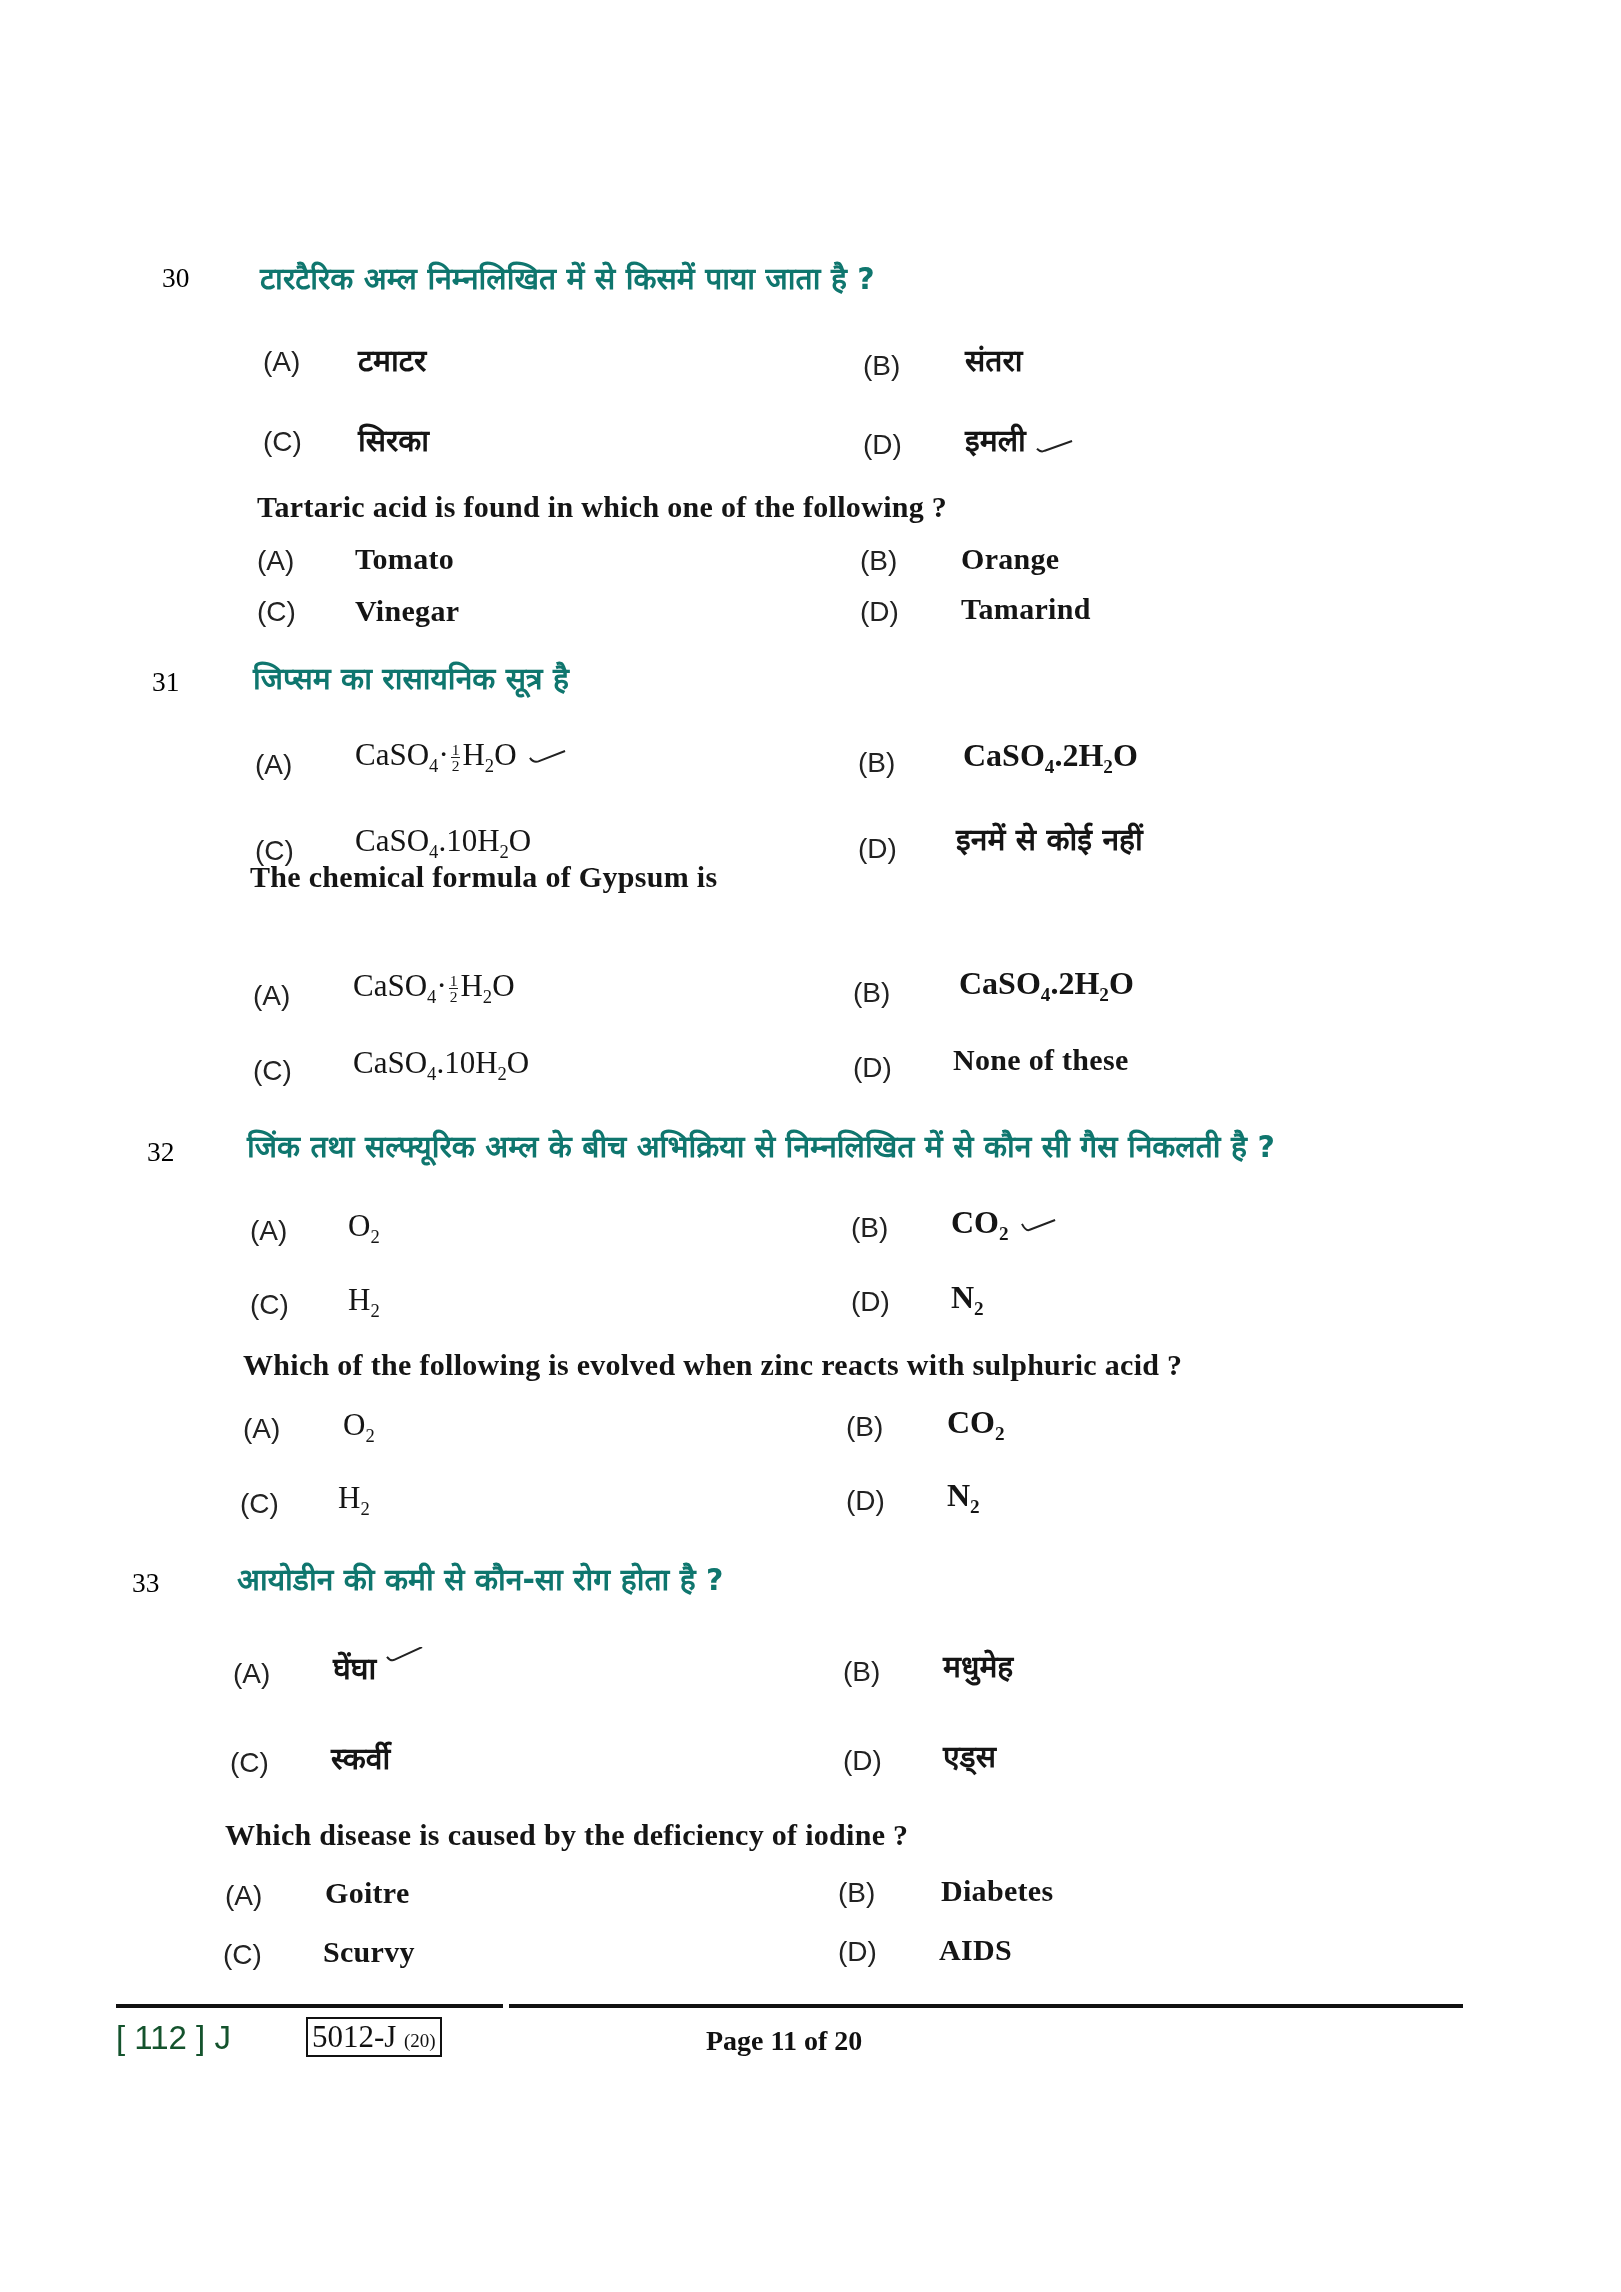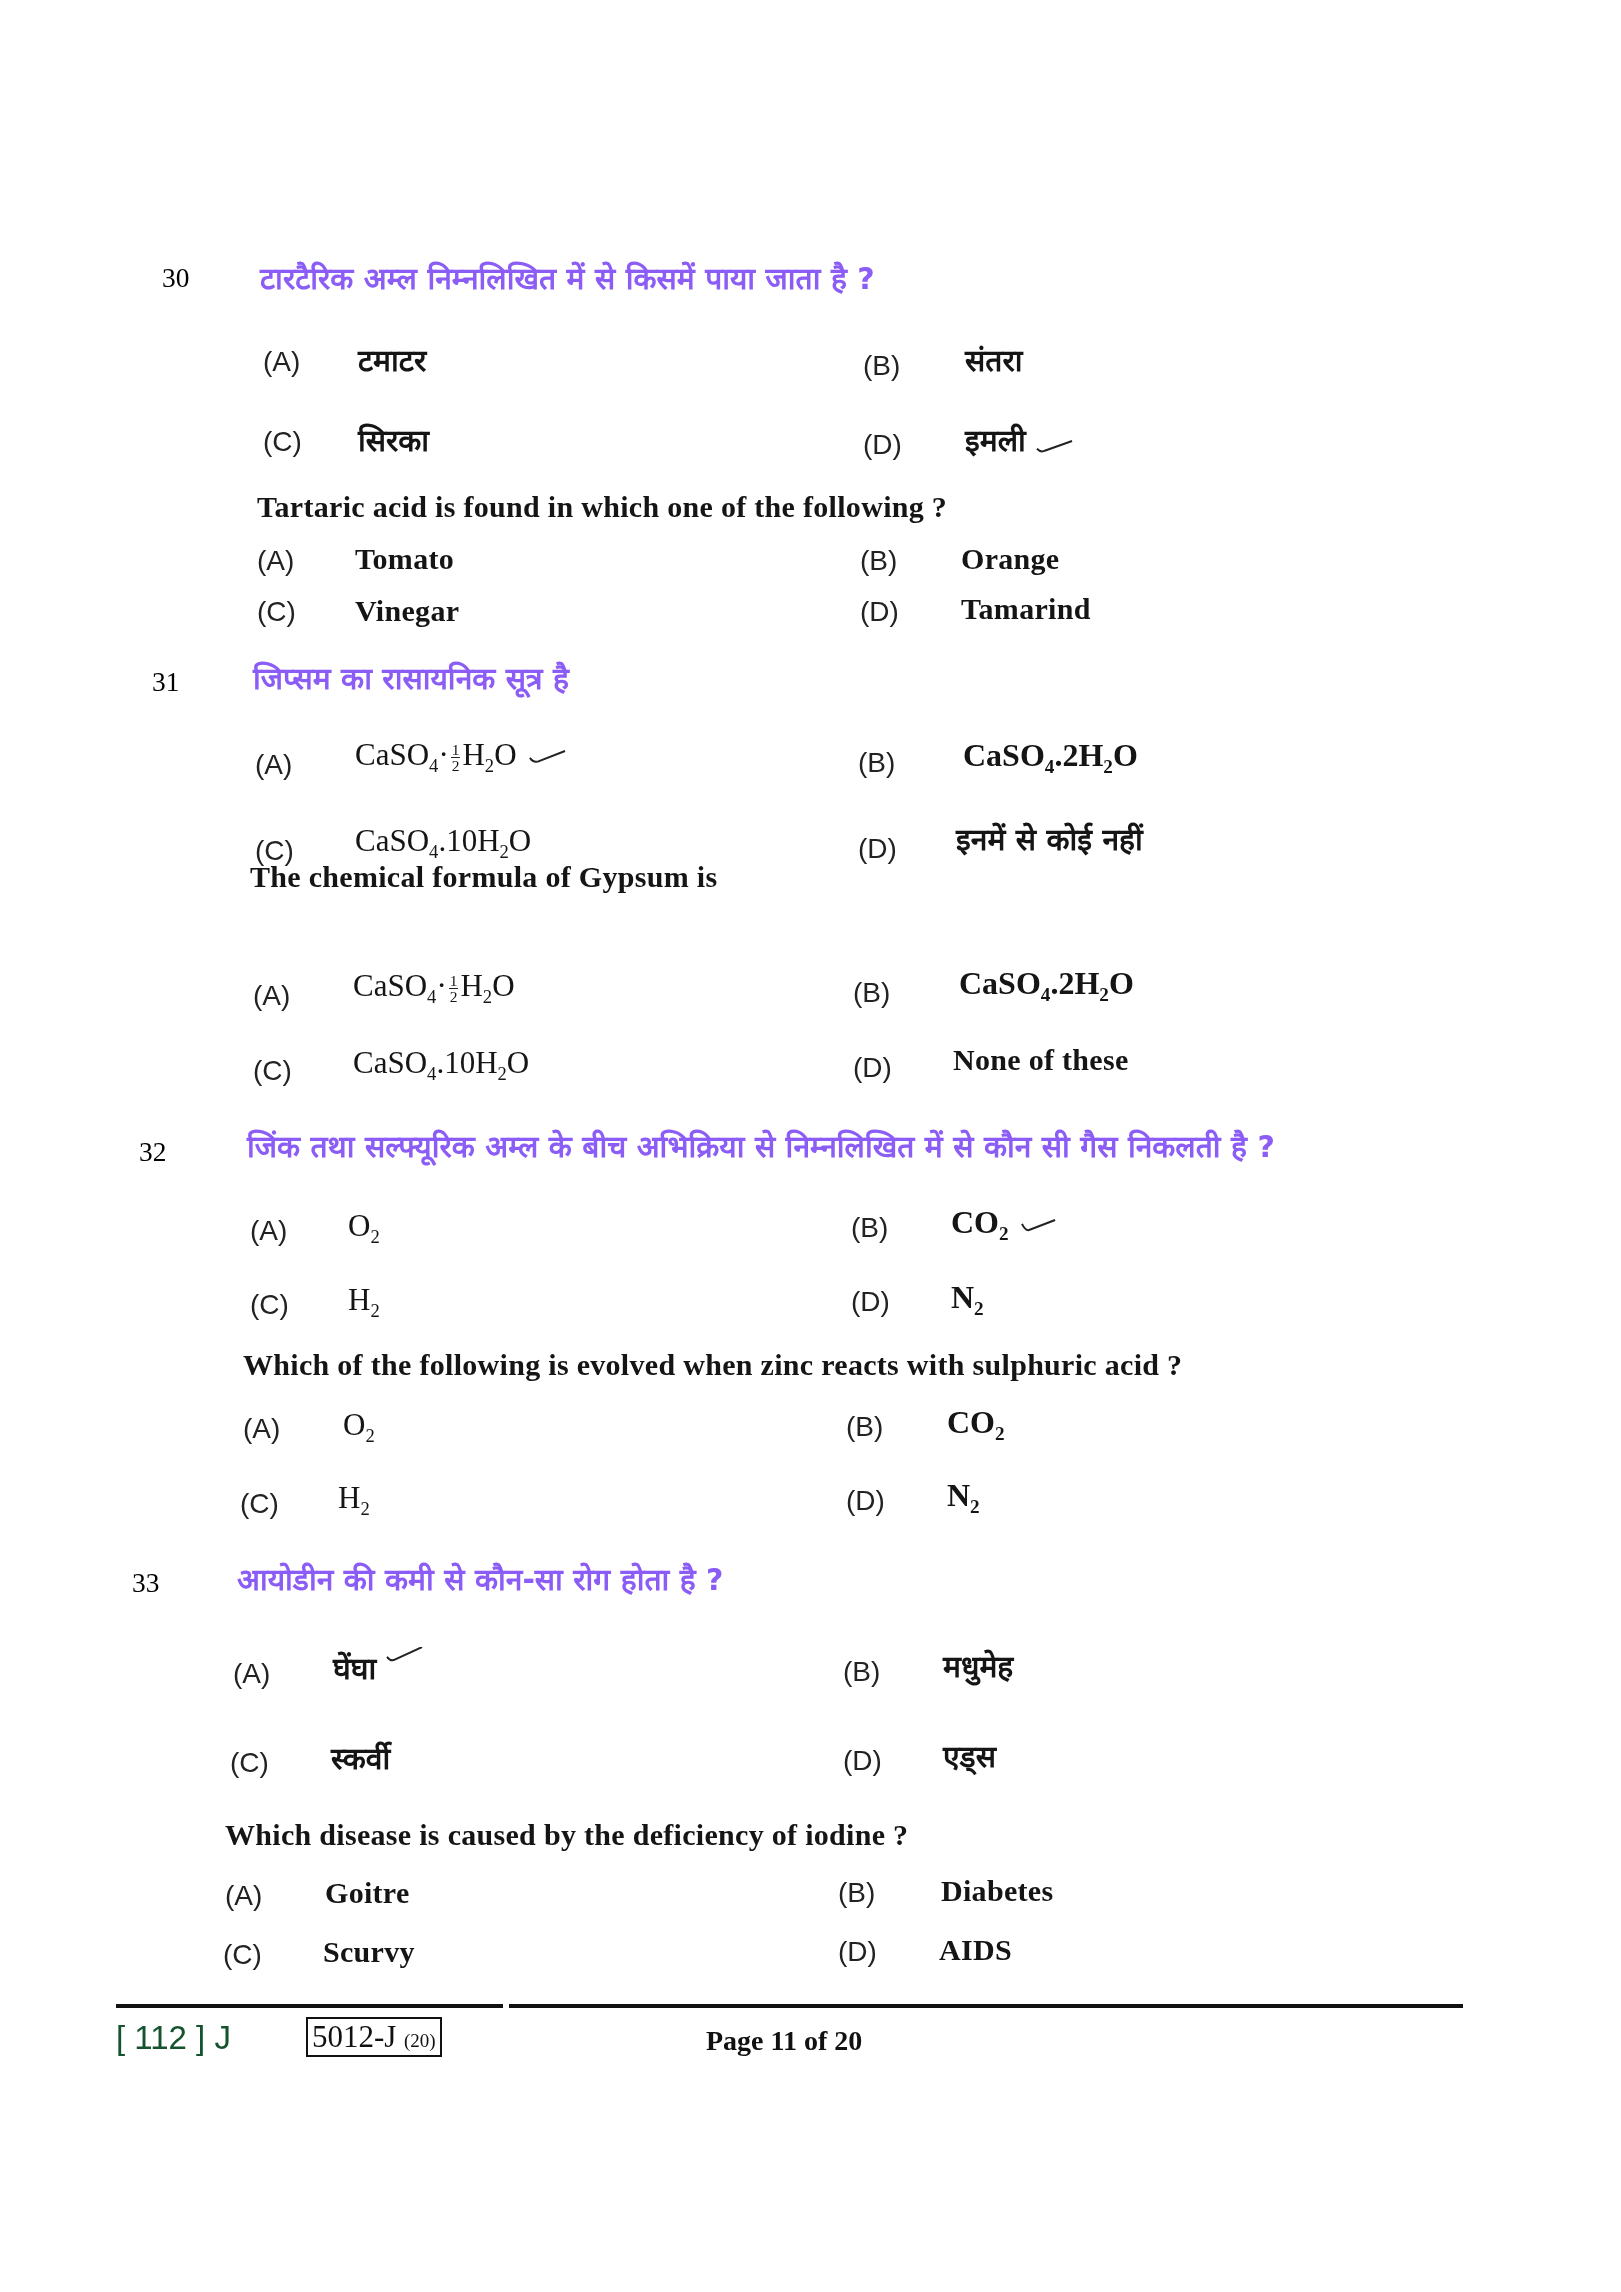--- a/index.html
+++ b/index.html
@@ -1,20 +1,20 @@
 <!DOCTYPE html>
 <html><head>
 <meta charset="utf-8">
 <style>
   html, body { margin:0; padding:0; background:#ffffff; }
   body { width:1621px; height:2293px; position:relative; overflow:hidden;
          font-family:"DejaVu Serif","Liberation Serif",serif; color:#111; }
   .abs { position:absolute; white-space:nowrap; }
   .qnum { font-size:27.4px; color:#000000; font-family:"Liberation Serif",serif; }
-  .hi { font-size:30px; font-weight:bold; font-family:"DejaVu Sans",sans-serif; color:#8b5cf6; }
+  .hi { font-size:30px; font-weight:bold; font-family:"DejaVu Sans",sans-serif; color:#0f766e; }
   .en { font-size:30px; font-weight:bold; font-family:"Liberation Serif",serif; color:#151515; letter-spacing:0.3px; }
   .lbl { font-size:28px; font-family:"Liberation Sans",sans-serif; color:#222; }
   .val { font-size:31px; font-family:"Liberation Serif",serif; color:#151515; }
   .valb { font-size:32px; font-weight:bold; font-family:"Liberation Serif",serif; color:#151515; }
   .hival { font-size:30px; font-weight:bold; font-family:"DejaVu Sans",sans-serif; color:#151515; }
   sub { font-size:0.6em; vertical-align:-0.35em; line-height:0; }
   .frac { display:inline-block; vertical-align:middle; text-align:center; font-size:0.5em; line-height:1; margin:0 2px; }
   .frac span { display:block; }
   .frac .n { border-bottom:1.5px solid #222; padding:0 1px; }
   .tick { display:inline-block; width:39px; height:15.7px; margin-left:3.9px; vertical-align:middle; }
@@ -92,21 +92,21 @@
   </div>
   <div class="abs lbl" style="left:253px;top:1055px;">(C)</div>
   <div class="abs val" style="left:353px;top:1045px;">
     <span>CaSO</span><sub>4</sub><span>.10H</span><sub>2</sub><span>O</span>
   </div>
   <div class="abs lbl" style="left:853px;top:1052px;">(D)</div>
   <div class="abs en" style="left:953px;top:1043px;">None of these</div>
 </div>
 
 <div>
-  <div class="abs qnum" style="left:139px;top:1137px;">32</div>
+  <div class="abs qnum" style="left:147px;top:1137px;">32</div>
   <div class="abs hi" style="left:247px;top:1125px;">जिंक तथा सल्फ्यूरिक अम्ल के बीच अभिक्रिया से निम्नलिखित में से कौन सी गैस निकलती है ?</div>
 
   <div class="abs lbl" style="left:250px;top:1215px;">(A)</div>
   <div class="abs val" style="left:348px;top:1208px;"><span>O</span><sub>2</sub></div>
   <div class="abs lbl" style="left:851px;top:1212px;">(B)</div>
   <div class="abs valb" style="left:951px;top:1204px;"><span>CO</span><sub>2</sub>
     <svg class="tick" viewBox="0 0 40 16">
         <path d="M2 6 Q6 14 10 12 L36 2" stroke="#222" stroke-width="2" fill="none"></path>
       </svg>
   </div>

